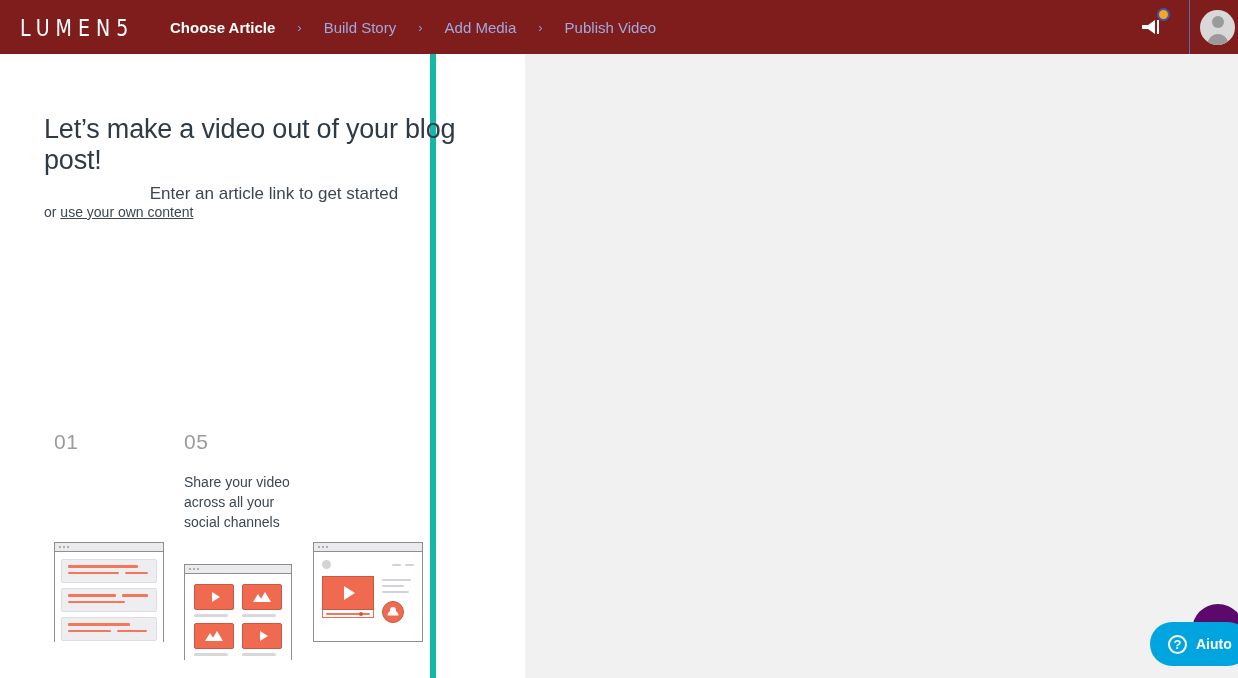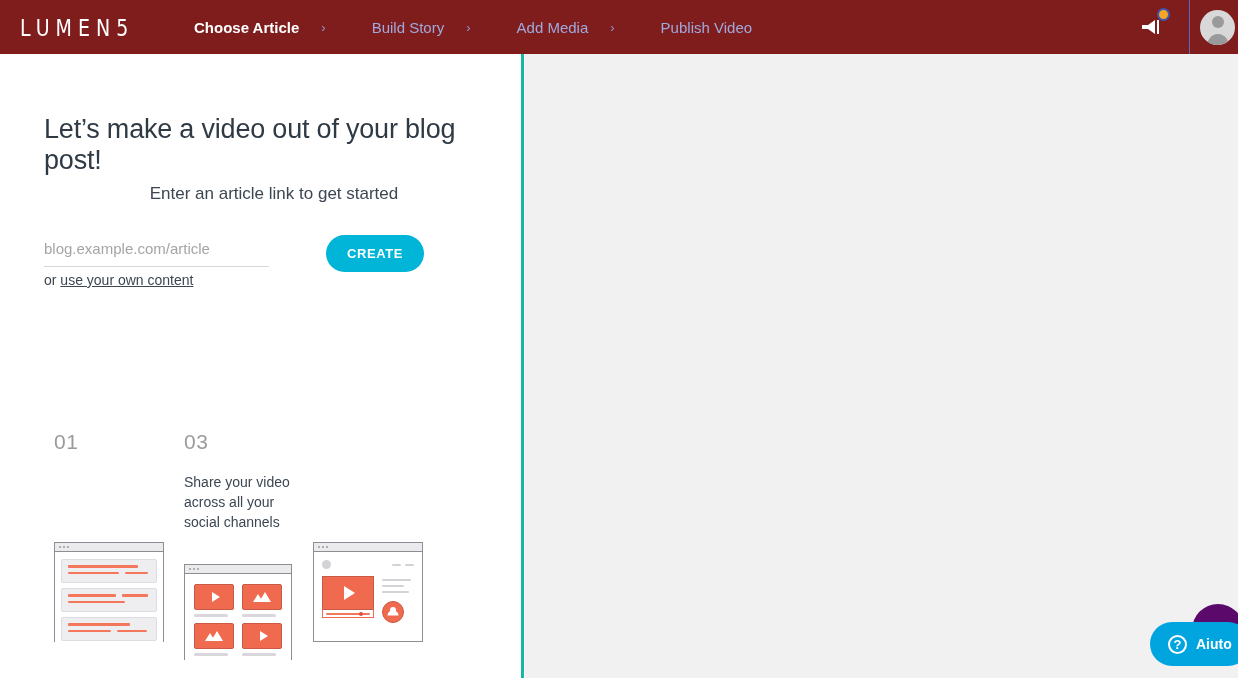--- a/index.html
+++ b/index.html
@@ -41,21 +41,20 @@
   .breadcrumb {
     display: flex;
     align-items: center;
     margin-left: 54px;
     height: 54px;
   }
   .crumb {
     font-size: 15px;
     color: #9fa9dd;
     white-space: nowrap;
-    margin-left: 24px;
   }
   .crumb.active {
     color: #ffffff;
     font-weight: bold;
   }
   .crumb-sep {
     color: #8c98d4;
     font-size: 13px;
     margin: 0 22px;
     user-select: none;
@@ -126,24 +125,24 @@
     transform: translateX(-50%);
     width: 23px; height: 20px;
     border-radius: 50% 50% 0 0 / 70% 70% 0 0;
     background: #9a9a9a;
   }
 
   
   .left-panel {
     position: absolute;
     top: 54px; left: 0;
-    width: 524px;
+    width: 436px;
     height: 624px;
     background: #ffffff;
-    border-right: 3px solid #14b8a6;
+    border-right: 6px solid #14b8a6;
     box-sizing: border-box;
   }
   .right-panel {
     position: absolute;
     top: 54px; left: 525px;
     width: 713px;
     height: 624px;
     background: #f1f1f1;
   }
 
@@ -513,37 +512,33 @@
     </div>
   </div>
 </div>
 
 <div class="left-panel">
 
   <div class="content">
     <h1 class="title">Let’s make a video out of your blog post!</h1>
     <p class="subtitle">Enter an article link to get started</p>
 
-    <div class="form-row">
-      <input class="url-input" type="text" placeholder="blog.example.com/article" style="">
-      <button class="create-btn">CREATE</button>
-    </div>
 
     <div class="alt-row">
       <span>or </span><a class="alt-link">use your own content</a>
     </div>
   </div>
 
   <div class="steps">
     <div class="step-cols">
       <div class="step">
         <div class="step-num">01</div>
       </div>
       <div class="step">
-        <div class="step-num">03</div>
+        <div class="step-num">05</div>
         <div class="step-text">Share your video across all your social channels</div>
       </div>
     </div>
   </div>
 
   <div class="illus" id="illus1">
     <div class="illus-bar">
       <span class="dot"></span>
       <span class="dot"></span>
       <span class="dot"></span>

